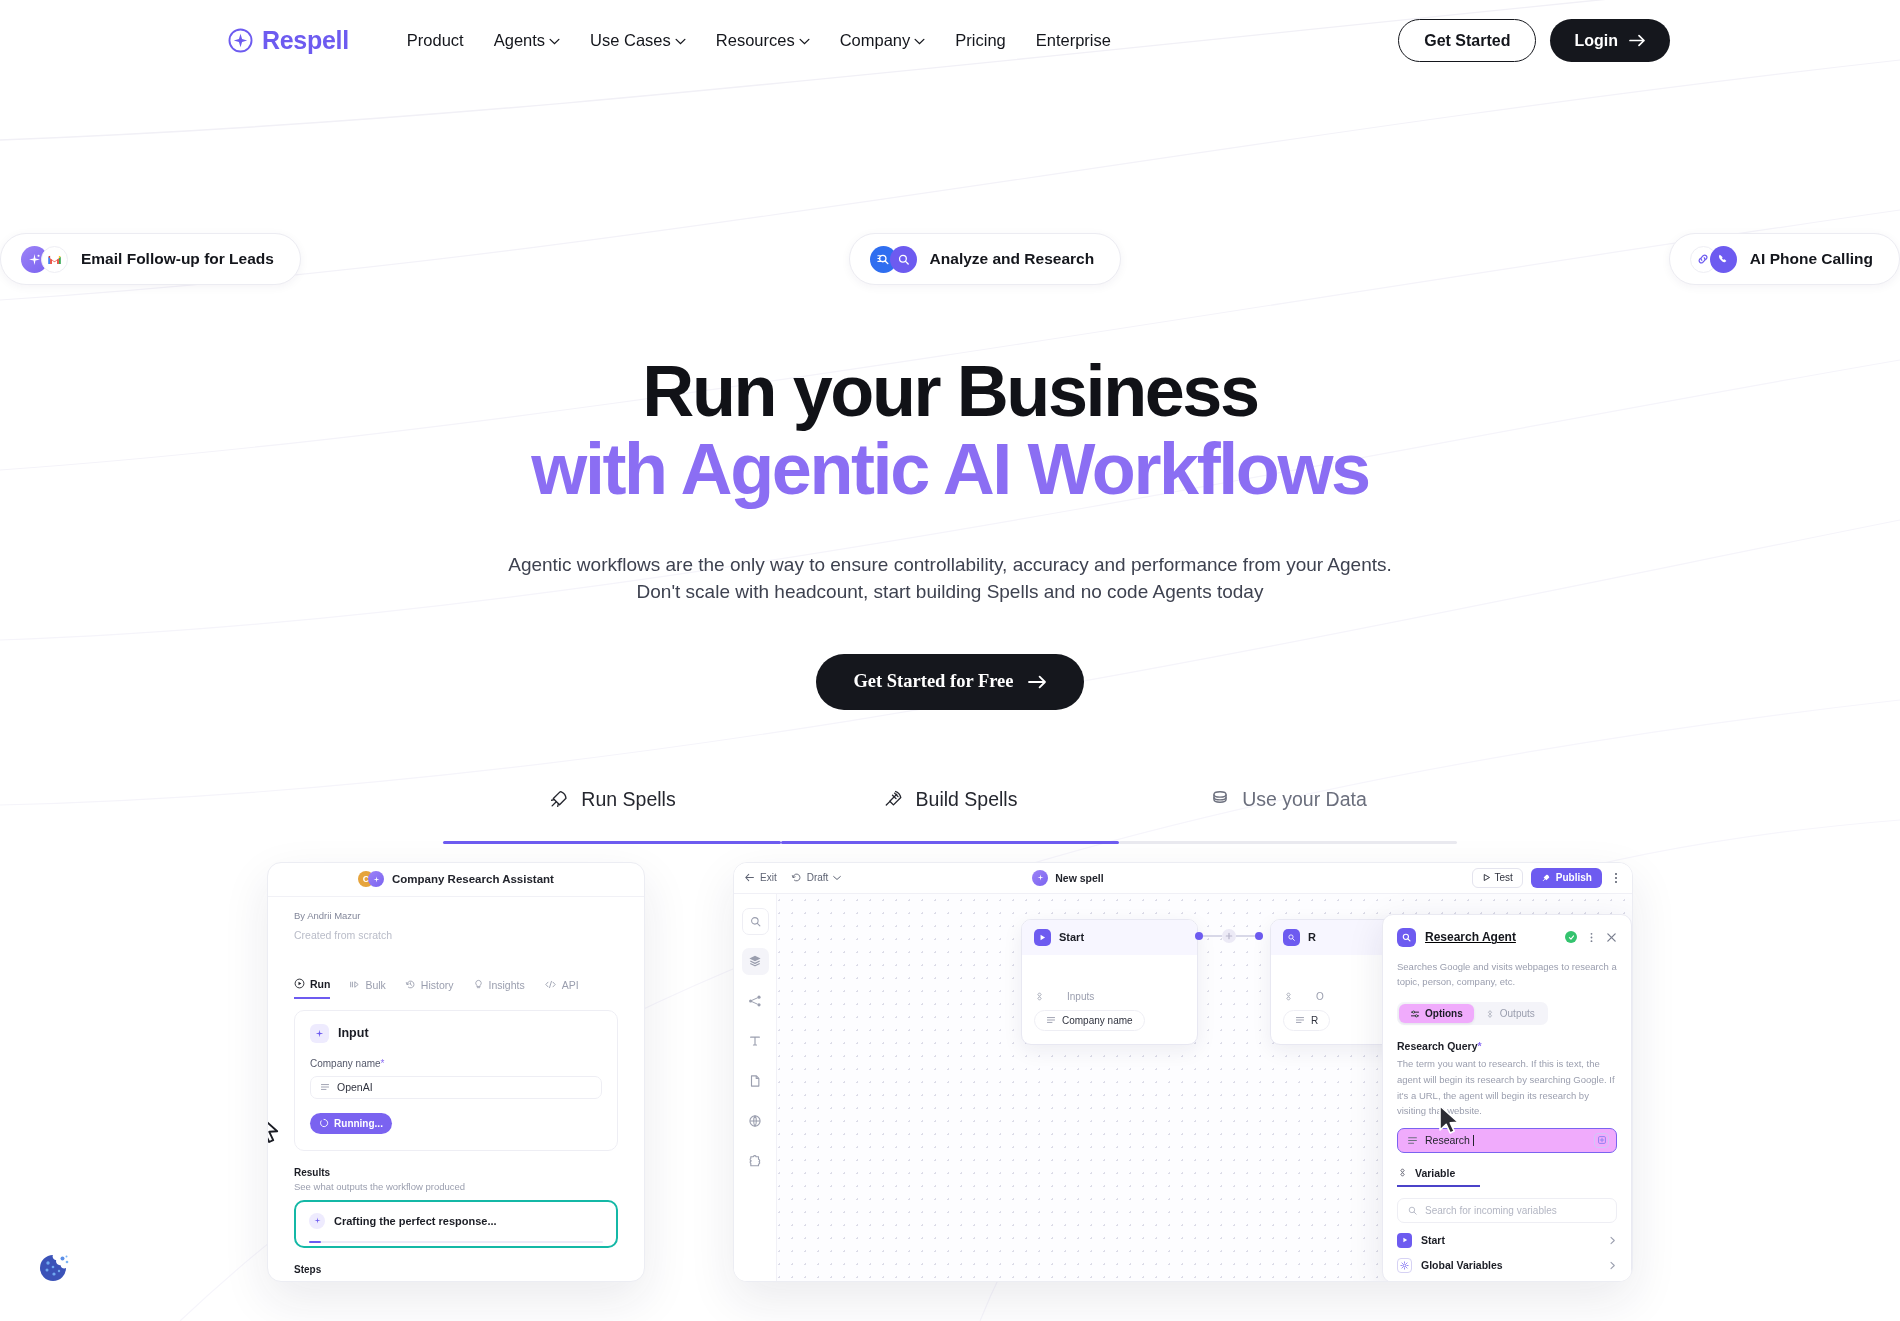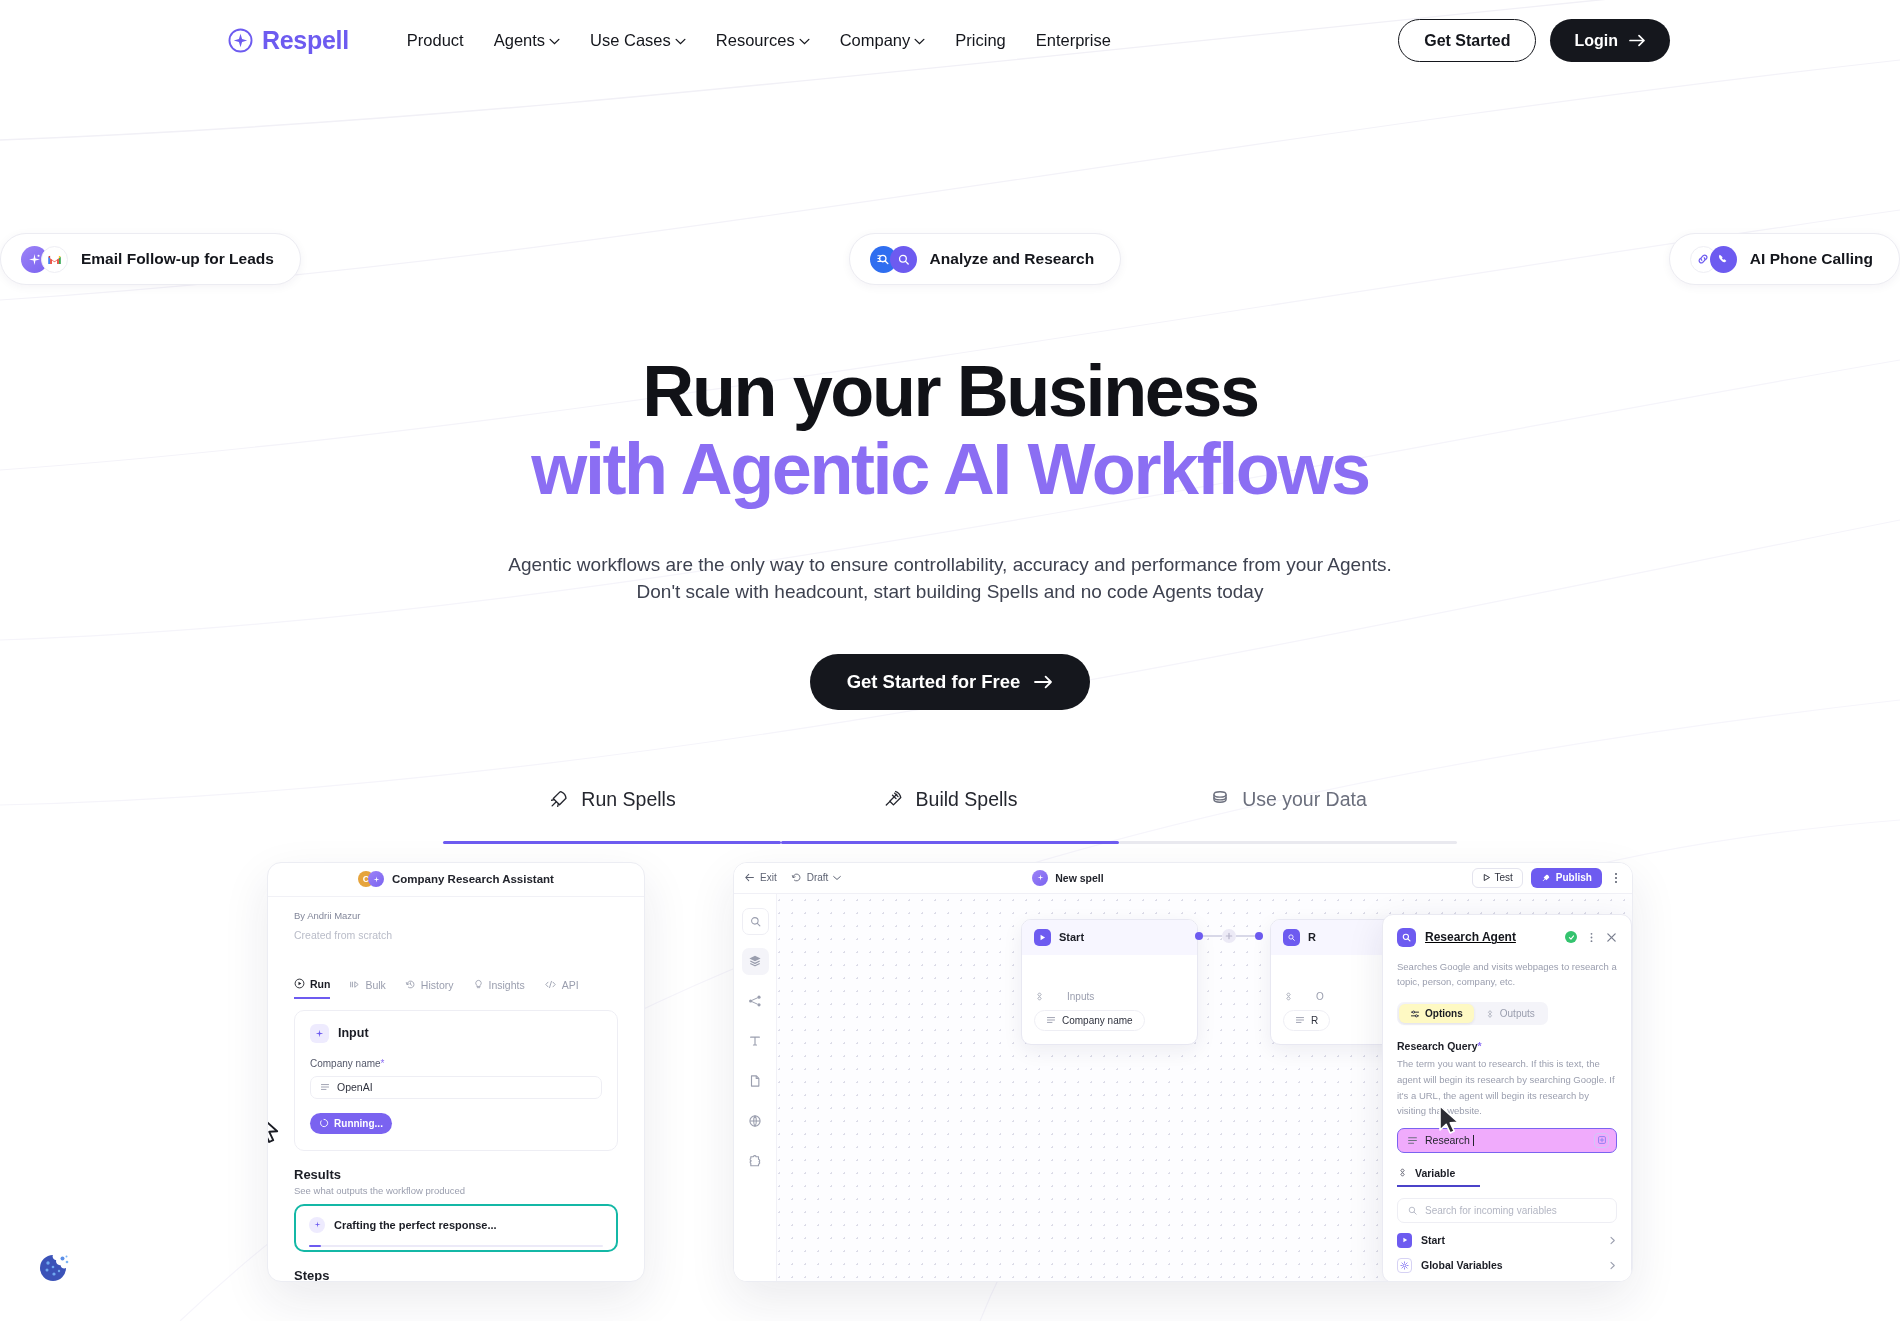--- a/index.html
+++ b/index.html
@@ -66,21 +66,21 @@
   h1.headline .accent { color: #8b6ef3; }
 
   .subhead {
     margin-top: 43px; font-size: 19px; line-height: 1.42; color: #3e4250; font-weight: 400;
   }
 
   .cta-wrap { margin-top: 48px; display: flex; justify-content: center; }
   .btn-cta {
     height: 56px; padding: 0 37px; border-radius: 999px; border: none;
     background: #15171d; color: #fff; font-size: 18.5px; font-weight: 700;
-    display: flex; align-items: center; gap: 14px; cursor: pointer; font-family: Liberation Sans, sans-serif;
+    display: flex; align-items: center; gap: 14px; cursor: pointer; font-family: Liberation Serif, serif;
   }
 
   
   .tabs { position: relative; z-index: 4; margin-top: 78px; display: flex; justify-content: center; gap: 0; }
   .tab { width: 338px; cursor: pointer; }
   .tab-inner { display: flex; align-items: center; justify-content: center; gap: 11px; padding-bottom: 30px; }
   .tab-label { font-size: 19.5px; color: #25272f; }
   .tab.inactive .tab-label { color: #6b6f7d; }
   .tab-underline { height: 3px; background: #e9e9ef; border-radius: 2px; }
   .tab.active .tab-underline { background: #6d5bf0; }
@@ -119,21 +119,21 @@
   .field-box {
     margin-top: 7px; height: 23px; border: 1px solid #eeeef4; border-radius: 7px;
     display: flex; align-items: center; gap: 7px; padding: 0 9px;
     font-size: 10.5px; color: #30333f;
   }
   .running-btn {
     margin-top: 14px; height: 21px; width: 82px; border-radius: 999px; background: #7a63f0;
     display: flex; align-items: center; justify-content: center; gap: 5px;
     font-size: 10px; color: #fff; font-weight: 700; border: none; font-family: inherit; cursor: pointer;
   }
-  .sec-title { font-size: 13px; font-weight: 700; color: #1b1d25; margin-top: 16px; }
+  .sec-title { font-size: 10px; font-weight: 700; color: #1b1d25; margin-top: 16px; }
   .sec-sub { font-size: 9.5px; color: #9a9eae; margin-top: 3px; }
   .result-box { border: 2px solid #14b8a6; border-radius: 10px; margin-top: 8px; padding: 11px 13px 3px 13px; }
   .result-row { display: flex; align-items: center; gap: 9px; }
   .result-text { font-size: 11px; font-weight: 700; color: #1b1d25; }
   .progress { margin-top: 12px; height: 2.5px; background: #eceaf8; border-radius: 2px; position: relative; }
   .progress i { position: absolute; left: 0; top: 0; height: 100%; width: 4%; background: #6d5bf0; border-radius: 2px; display: block; }
 
   
   .card-build { width: 900px; height: 420px; }
   .build-bar {
@@ -192,21 +192,21 @@
     box-shadow: 0 10px 36px rgba(30,30,70,.1); padding: 13px 14px; overflow: hidden;
   }
   .insp-head { display: flex; align-items: center; gap: 9px; text-decoration: underline; }
   .insp-ico { width: 19px; height: 19px; border-radius: 6px; background: #6d5bf0; display: flex; align-items: center; justify-content: center; }
   .insp-title { font-size: 12px; font-weight: 700; color: #14161c; }
   .insp-head-right { margin-left: auto; display: flex; align-items: center; gap: 9px; }
   .green-dot { width: 12px; height: 12px; border-radius: 50%; background: #34c36e; display: flex; align-items: center; justify-content: center; }
   .insp-desc { font-size: 9.5px; line-height: 1.6; color: #9a9eae; margin-top: 12px; }
   .seg { margin-top: 13px; display: inline-flex; background: #f4f4f9; border-radius: 7px; padding: 2px; }
   .seg-item { display: flex; align-items: center; gap: 5px; font-size: 10px; color: #9a9eae; padding: 4px 11px; border-radius: 6px; cursor: pointer; }
-  .seg-item.on { background: #fef9c3; color: #1b1d25; font-weight: 700; box-shadow: 0 1px 3px rgba(30,30,70,.09); }
+  .seg-item.on { background: #f0abfc; color: #1b1d25; font-weight: 700; box-shadow: 0 1px 3px rgba(30,30,70,.09); }
   .insp-label { margin-top: 15px; font-size: 10.5px; font-weight: 700; color: #1b1d25; }
   .insp-label .req { color: #8b6ef3; }
   .insp-help { font-size: 9.5px; line-height: 1.65; color: #9a9eae; margin-top: 4px; }
   .query-input {
     margin-top: 9px; height: 25px; border: 1.4px solid #7a63f0; border-radius: 7px;
     display: flex; align-items: center; gap: 7px; padding: 0 7px 0 9px; background: #f0abfc;
   }
   .query-text { font-size: 10.5px; color: #22242c; }
   .caret-bar { width: 1px; height: 11px; background: #22242c; margin-left: -4px; }
   .qi-right { margin-left: auto; width: 15px; height: 15px; border: 1px solid #cfc7f8; border-radius: 4px; display: flex; align-items: center; justify-content: center; }

